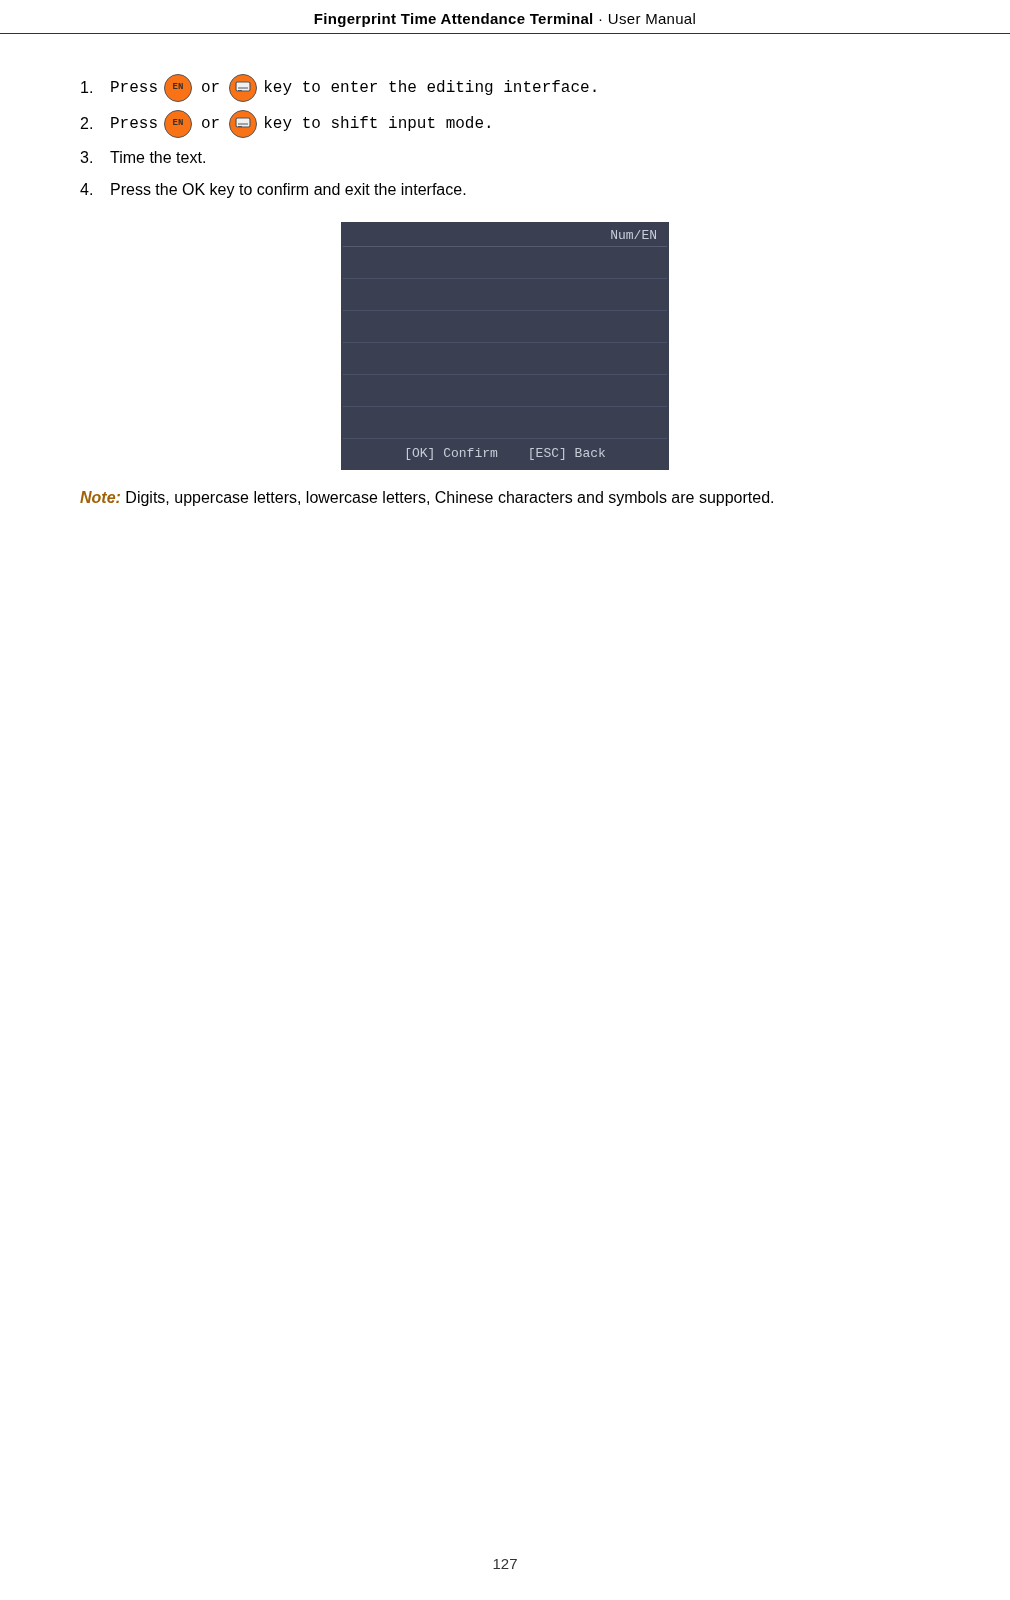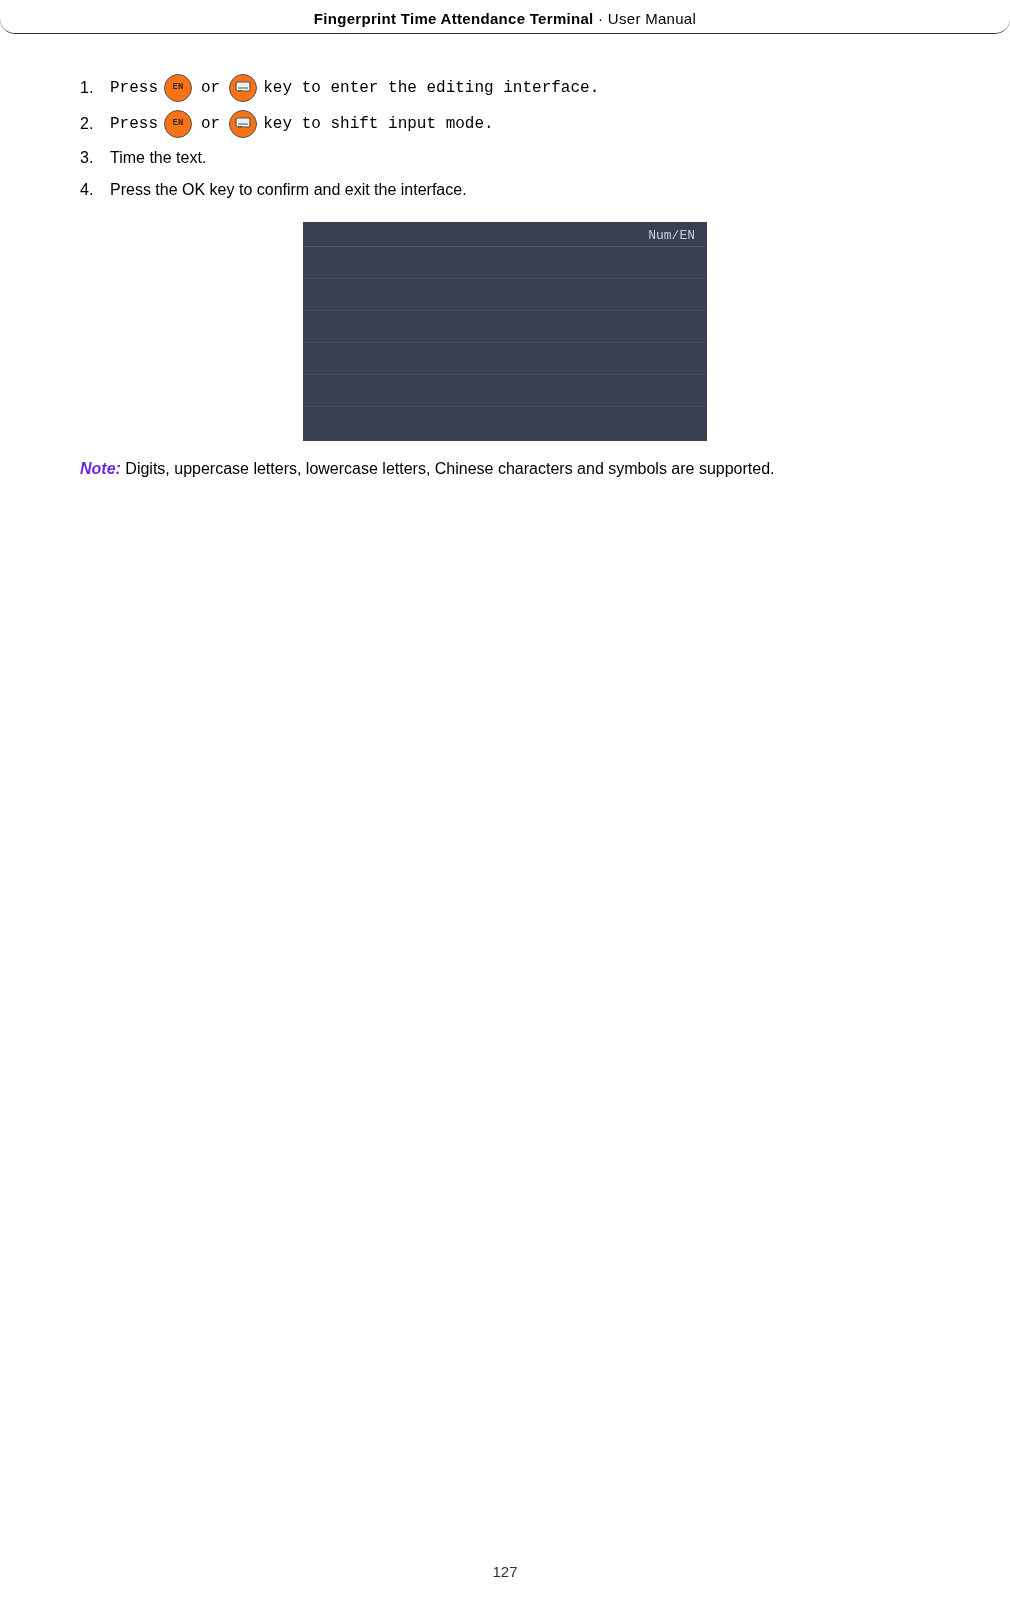--- a/index.html
+++ b/index.html
@@ -18,21 +18,20 @@
       position: relative;
     }
 
     .page-header {
       text-align: center;
       padding: 10px 0 6px 0;
       border-bottom: 1px solid #333;
       font-size: 15px;
       font-weight: normal;
       letter-spacing: 0.3px;
-      border-radius: 15px;
     }
 
     .page-header strong {
       font-weight: bold;
     }
 
     .page-content {
       padding: 40px 80px 40px 80px;
     }
 
@@ -99,21 +98,21 @@
     }
 
     .or-text {
       margin: 0 3px;
       font-size: 16px;
     }
 
     .terminal-screenshot {
       display: block;
       margin: 20px auto 16px auto;
-      width: 404px;
+      width: 328px;
       background: #3a3f52;
       border: 2px solid #3a3f52;
       font-family: 'Courier New', monospace;
     }
 
     .terminal-header-row {
       display: flex;
       justify-content: flex-end;
       align-items: center;
       background: #3a3f52;
@@ -146,26 +145,26 @@
 
     .note-line {
       margin-top: 14px;
       font-size: 16px;
       line-height: 1.5;
     }
 
     .note-label {
       font-weight: bold;
       font-style: italic;
-      color: #6d28d9;
+      color: #a16207;
     }
 
     .page-footer {
       position: absolute;
-      bottom: 20px;
+      bottom: 28px;
       width: 100%;
       text-align: center;
       font-size: 15px;
       color: #333;
     }
   </style>
 </head>
 <body>
 
 <div class="page-header">
@@ -223,20 +222,24 @@
   <div class="terminal-screenshot">
     <div class="terminal-header-row">
       <span>Num/EN</span>
     </div>
     <div class="terminal-row"></div>
     <div class="terminal-row"></div>
     <div class="terminal-row"></div>
     <div class="terminal-row"></div>
     <div class="terminal-row"></div>
     <div class="terminal-row"></div>
+    <div class="terminal-footer-row">
+      <span>[OK] Confirm</span>
+      <span>[ESC] Back</span>
+    </div>
   </div>
 
   <div class="note-line">
     <span class="note-label">Note:</span><span> Digits, uppercase letters, lowercase letters, Chinese characters and symbols are supported.</span>
   </div>
 
 </div>
 
 <div class="page-footer">
   <span>127</span>

